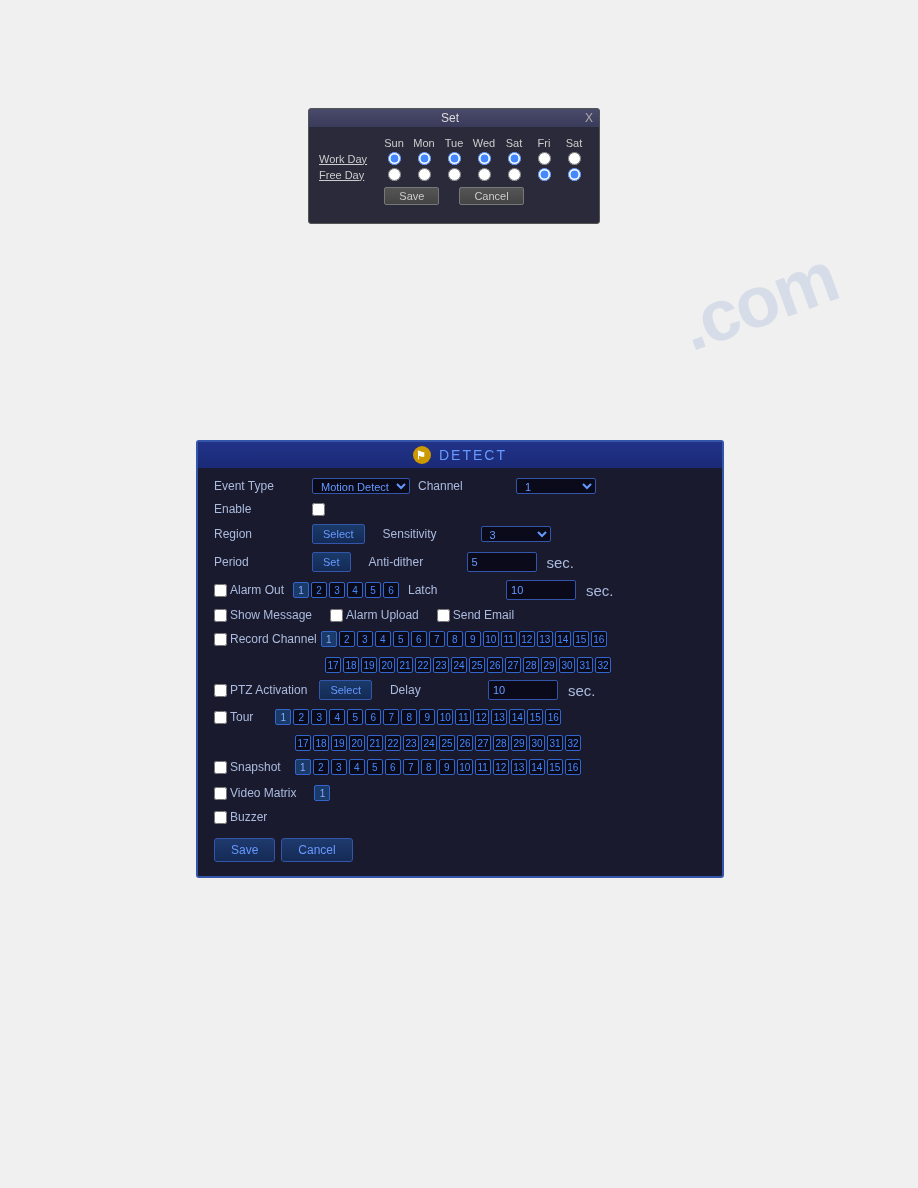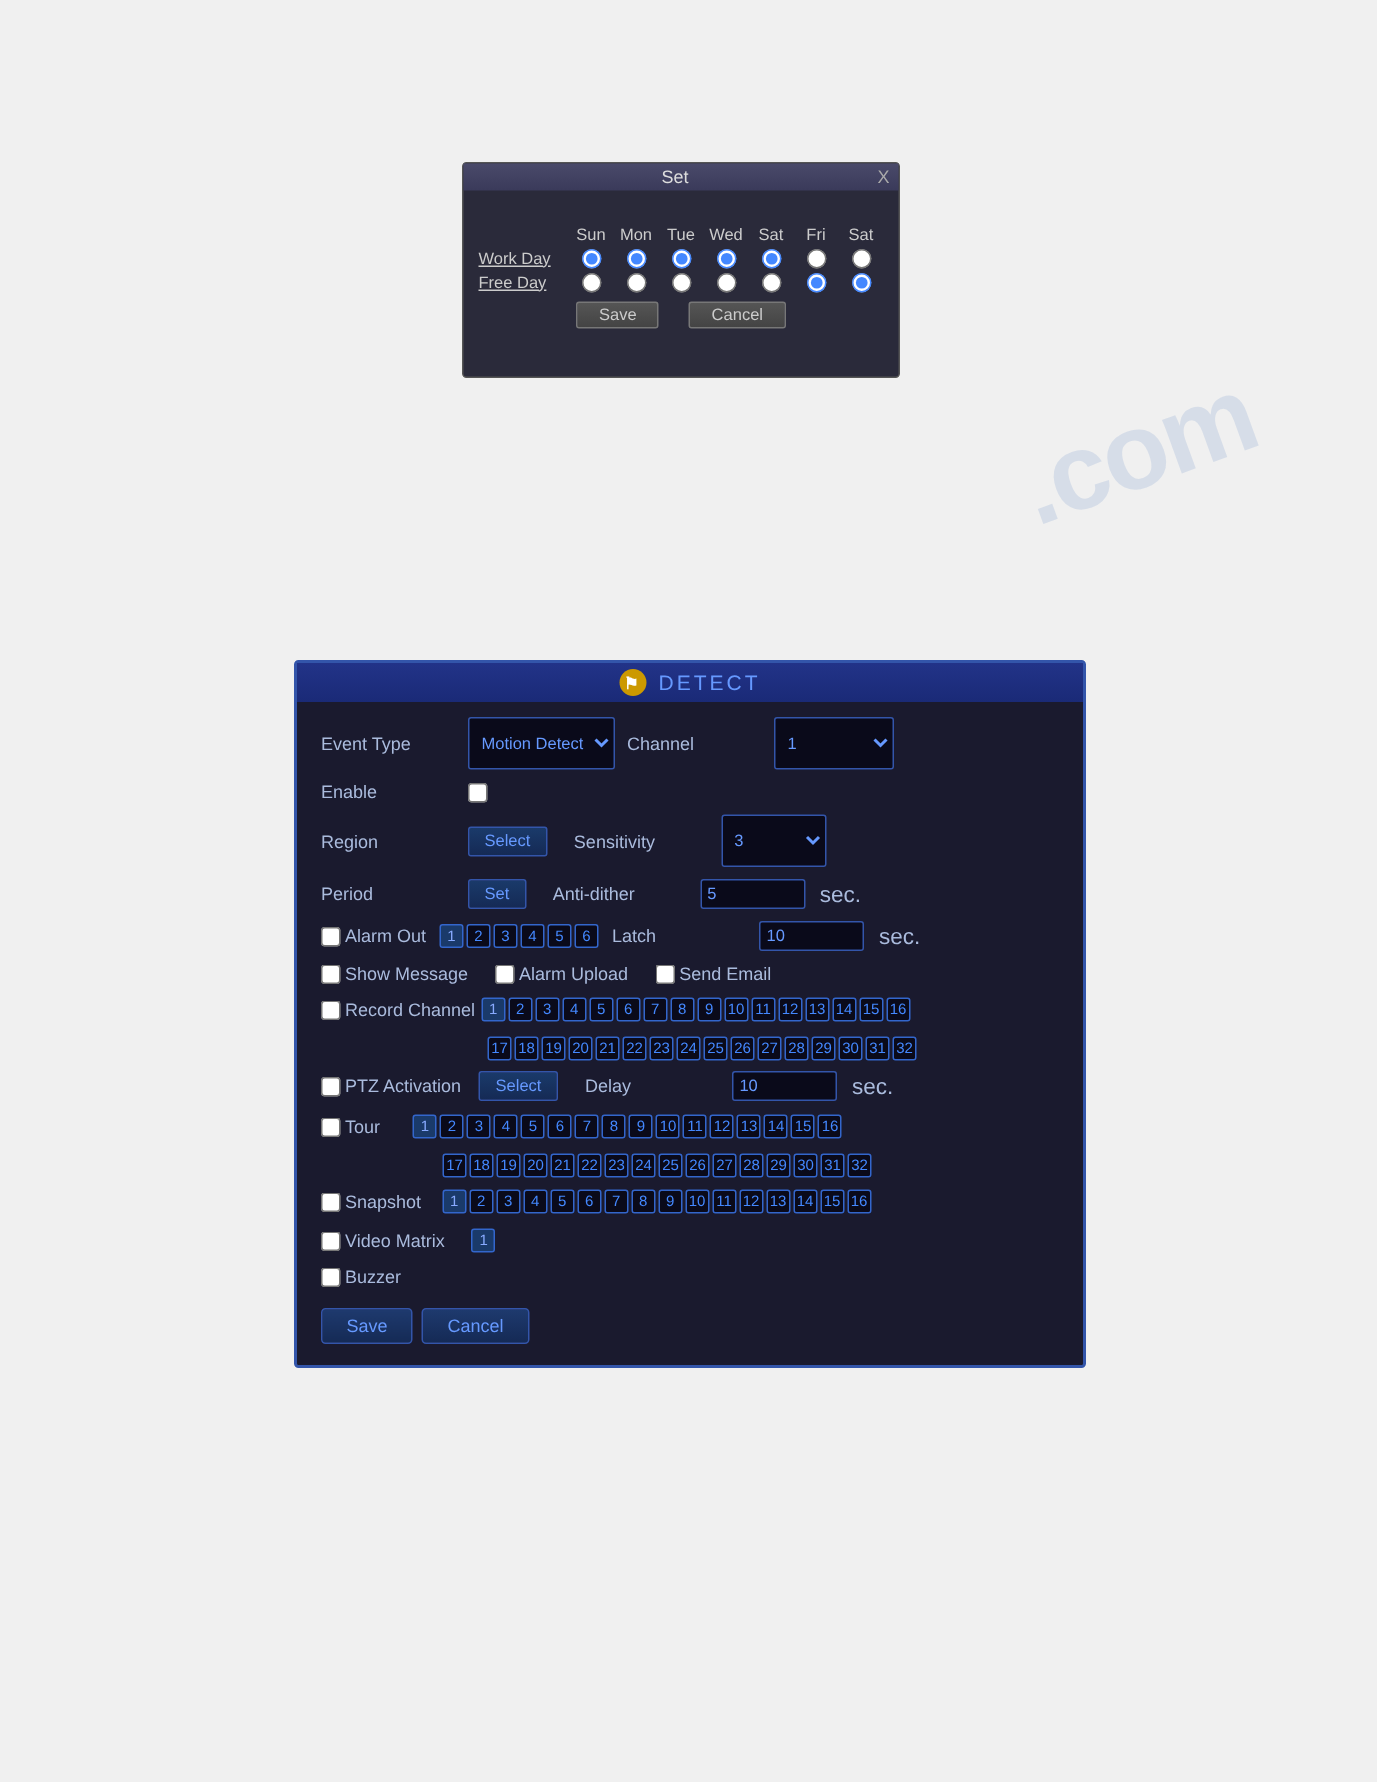--- a/index.html
+++ b/index.html
@@ -52,21 +52,21 @@
       flex: 1;
       text-align: center;
       color: #ddd;
     }
     .set-dialog-close {
       color: #aaa;
       cursor: pointer;
       font-size: 12px;
     }
     .set-dialog-body {
-      padding: 24px 10px;
+      padding: 10px 10px;
     }
     .set-dialog-grid {
       display: grid;
       grid-template-columns: 60px repeat(7, 1fr);
       gap: 3px 0;
       align-items: center;
     }
     .set-grid-header {
       text-align: center;
       color: #ccc;
@@ -150,21 +150,21 @@
       font-size: 12px;
       min-width: 90px;
     }
     .detect-select {
       background: #0a0a1a;
       color: #6699ff;
       border: 1px solid #3355aa;
       border-radius: 2px;
       padding: 1px 4px;
       font-size: 11px;
-      height: 35px;
+      height: 16px;
       cursor: pointer;
     }
     .detect-input {
       background: #0a0a1a;
       color: #6699ff;
       border: 1px solid #3355aa;
       border-radius: 2px;
       padding: 1px 4px;
       font-size: 11px;
       height: 20px;

